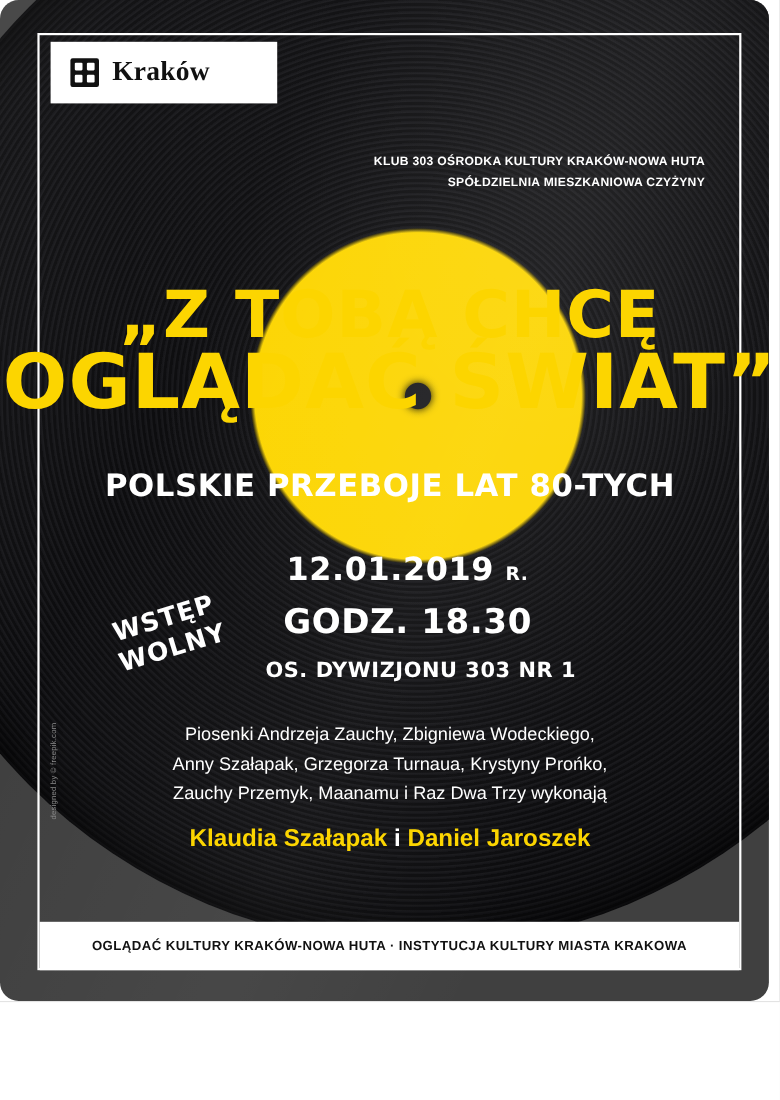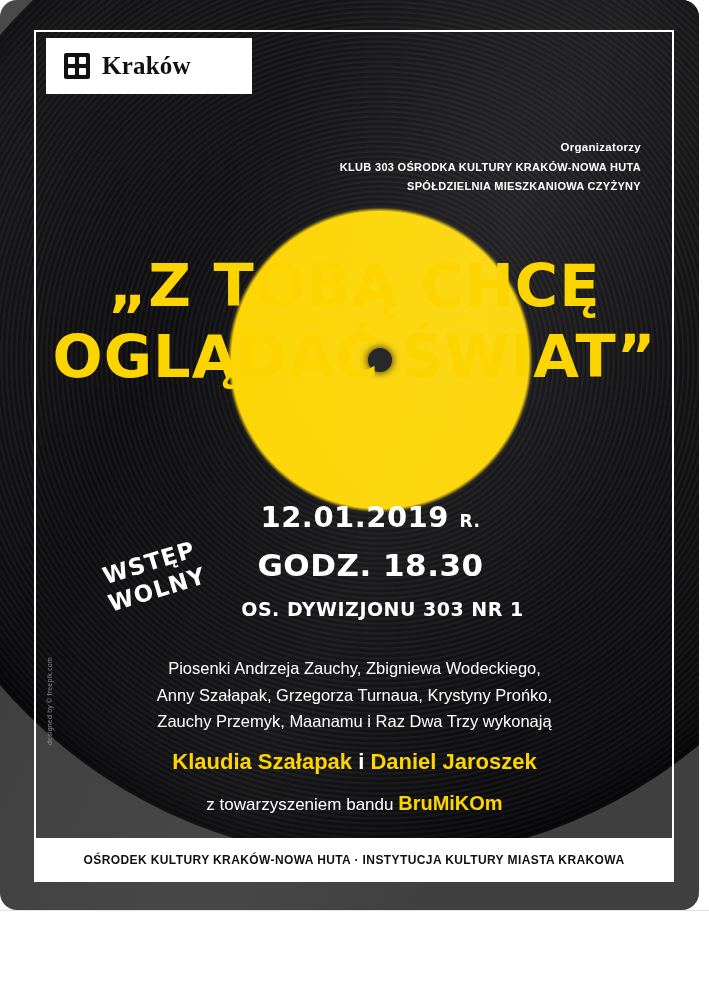--- a/index.html
+++ b/index.html
@@ -88,21 +88,21 @@
   
   .title{
     position:absolute;left:0;top:258px;width:709px;text-align:center;
     color:#fcd500;
     font-family:"DejaVu Sans", sans-serif;
     font-weight:bold;
     letter-spacing:1px;
     line-height:.96;
   }
   .title .l1{display:block;font-size:59px;}
-  .title .l2{display:block;font-size:59px;margin-top:14px;}
+  .title .l2{display:block;font-size:69px;margin-top:0;}
   .subtitle{
     position:absolute;left:0;top:425px;width:709px;text-align:center;
     color:#ffffff;font-size:28px;font-weight:bold;letter-spacing:.5px;
     font-family:"DejaVu Sans", sans-serif;
   }
   
   .datebox{
     position:absolute;left:16px;top:500px;width:709px;text-align:center;color:#ffffff;
     font-family:"DejaVu Sans", sans-serif;
   }
@@ -162,30 +162,30 @@
   <div class="grain"></div>
 
   <div class="frame"></div>
 
   <div class="logo-box">
     <div class="logo-mark"></div>
     <div class="logo-text">Kraków</div>
   </div>
 
   <div class="organisers">
-    <div>Organizatorzy</div>
     <div class="sm">KLUB 303 OŚRODKA KULTURY KRAKÓW-NOWA HUTA</div>
     <div class="sm">SPÓŁDZIELNIA MIESZKANIOWA CZYŻYNY</div>
   </div>
 
   <div class="title">
     <span class="l1">„Z TOBĄ CHCĘ</span>
     <span class="l2">OGLĄDAĆ ŚWIAT”</span>
   </div>
 
+  <div class="subtitle">POLSKIE PRZEBOJE LAT 80-TYCH</div>
 
   <div class="datebox">
     <div class="d1">
       <span>12.01.2019</span>
       <span class="r">R.</span>
     </div>
     <div class="d2">GODZ. 18.30</div>
     <div class="d3">OS. DYWIZJONU 303 NR 1</div>
   </div>
 
@@ -194,29 +194,26 @@
     <div>WOLNY</div>
   </div>
 
   <div class="performers">
     <div>Piosenki Andrzeja Zauchy, Zbigniewa Wodeckiego,</div>
     <div>Anny Szałapak, Grzegorza Turnaua, Krystyny Prońko,</div>
     <div>Zauchy Przemyk, Maanamu i Raz Dwa Trzy wykonają</div>
     <div class="names">
       <span>Klaudia Szałapak</span><span class="white"> i </span><span>Daniel Jaroszek</span>
     </div>
-    <div class="band">
-      <span>z towarzyszeniem bandu </span><b>BruMiKOm</b>
-    </div>
   </div>
 
   <div class="credit">designed by © freepik.com</div>
 
   <div class="bottom-bar">
-    <span>OŚRODEK KULTURY KRAKÓW-NOWA HUTA · INSTYTUCJA KULTURY MIASTA KRAKOWA</span>
+    <span>OGLĄDAĆ KULTURY KRAKÓW-NOWA HUTA · INSTYTUCJA KULTURY MIASTA KRAKOWA</span>
   </div>
 </div>
 
 <div class="footer">
   
 
   
 
   
 

